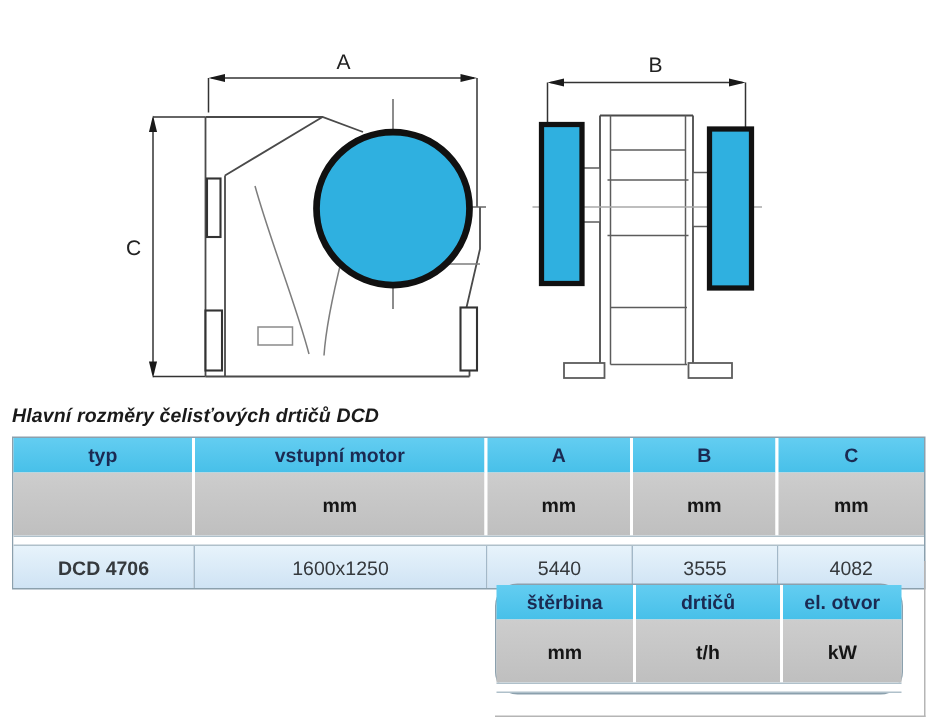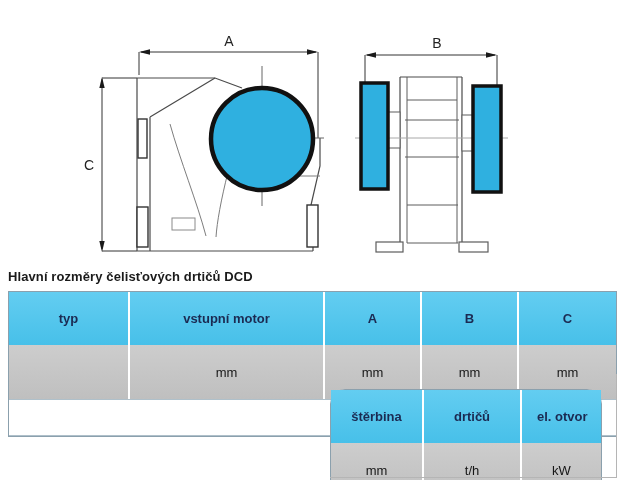--- a/index.html
+++ b/index.html
@@ -4,34 +4,34 @@
 <style>
   html,body{margin:0;padding:0;background:#fff;}
   .page{
     position:relative;width:624px;height:480px;background:#fff;overflow:hidden;
     font-family:"Liberation Sans","DejaVu Sans",sans-serif;
   }
   svg text{font-family:"Liberation Sans","DejaVu Sans",sans-serif;}
   .drawing{position:absolute;left:0;top:0;}
   .section-title{
     position:absolute;left:8px;top:269px;width:600px;
-    font-size:13px;font-weight:bold;color:#1a1a1a;letter-spacing:.1px;
+    font-size:13px;font-weight:bold;color:#1a1a1a;letter-spacing:.1px;font-style:italic;
   }
   .tbl-wrap{position:absolute;border:1px solid #8ba0ad;background:#fff;box-sizing:border-box;}
   .tbl-wrap.t1{left:8px;top:291px;width:609px;}
   .tbl-wrap.t2{left:330px;top:389px;width:272px;border-radius:15px;}
   table{border-collapse:separate;border-spacing:0;width:100%;table-layout:fixed;}
-  td{text-align:center;vertical-align:middle;padding:15px;overflow:hidden;white-space:nowrap;}
+  td{text-align:center;vertical-align:middle;padding:0;overflow:hidden;white-space:nowrap;}
   tr.r-head td{
     height:23px;background:linear-gradient(180deg,#63cdf1 0%,#47c0e9 100%);
     color:#1b2a52;font-weight:bold;font-size:13px;border-right:2px solid #fff;
   }
   tr.r-unit td{
-    height:24px;background:linear-gradient(180deg,#cdcdcd 0%,#bfbfbf 100%);
-    color:#161616;font-weight:normal;font-size:13px;border-right:2px solid #fff;
+    height:42px;background:linear-gradient(180deg,#cdcdcd 0%,#bfbfbf 100%);
+    color:#161616;font-weight:bold;font-size:13px;border-right:2px solid #fff;
   }
   tr.r-gap td{height:5px;background:#fff;border-top:1px solid #afc0ca;border-bottom:1px solid #afc0ca;}
   tr.r-data td{
     height:28px;background:linear-gradient(180deg,#e7f3fb 0%,#cfe3f4 100%);
     color:#35393d;font-size:13px;border-right:1px solid #a3b8c8;
   }
   tr td:last-child{border-right:none;}
   td.b{font-weight:bold;color:#1a1a1a;}
   .artifact-v{position:absolute;left:616px;top:374px;width:1px;height:104px;background:#b5b5b5;}
   .artifact-h{position:absolute;left:330px;top:477px;width:287px;height:1px;background:#b5b5b5;}
@@ -153,20 +153,27 @@
       <tr class="r-unit">
         <td></td>
         <td>mm</td>
         <td>mm</td>
         <td>mm</td>
         <td>mm</td>
       </tr>
       <tr class="r-gap">
             <td colspan="5"></td>
           </tr>
+      <tr class="r-data">
+        <td class="b">DCD 4706</td>
+        <td>1600x1250</td>
+        <td>5440</td>
+        <td>3555</td>
+        <td>4082</td>
+      </tr>
     </tbody>
       </table>
   </div>
 
   <div class="tbl-wrap t2">
     <table>
       <colgroup>
           <col style="width:93px">
           <col style="width:98px">
           <col>

